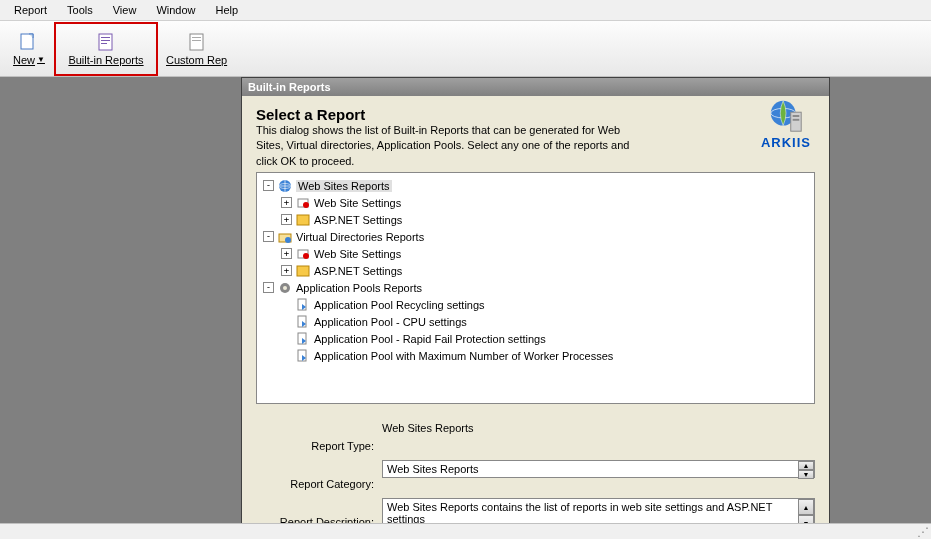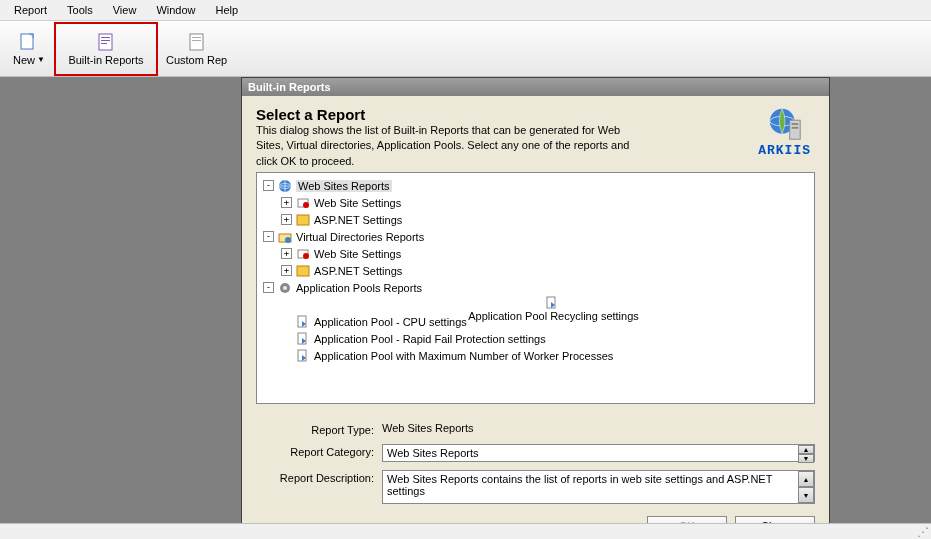--- a/index.html
+++ b/index.html
@@ -24,20 +24,21 @@
   padding: 2px 10px;
   cursor: pointer;
 }
 .toolbar {
   background: linear-gradient(#fdfdfd, #e8e8e8);
   height: 56px;
   display: flex;
   align-items: center;
   padding: 2px 4px;
   border-bottom: 1px solid #c0c0c0;
+  text-decoration: underline;
 }
 .toolbar-btn {
   display: flex;
   flex-direction: column;
   align-items: center;
   justify-content: center;
   padding: 4px 8px;
   min-width: 50px;
   height: 50px;
   cursor: pointer;
@@ -78,24 +79,23 @@
   margin-bottom: 0;
 }
 .dialog-desc {
   font-size: 11px;
   line-height: 1.4;
   margin-bottom: 3px;
   max-width: 390px;
 }
 .brand {
   position: absolute;
-  top: 27px;
+  top: 19px;
   right: 18px;
   text-align: center;
-  font-family: Liberation Mono, monospace;
 }
 .brand-globe {
   width: 38px; height: 38px;
   margin: 0 auto;
 }
 .brand-text {
   font-weight: bold;
   font-size: 13px;
   color: #0050c0;
   letter-spacing: 1px;
@@ -142,20 +142,21 @@
 .form-row {
   display: flex;
   align-items: flex-start;
   margin-bottom: 8px;
 }
 .form-label {
   width: 126px;
   text-align: right;
   padding-right: 8px;
   padding-top: 2px;
+  margin-top: 16px;
 }
 .form-value {
   flex: 1;
 }
 .readonly-field {
   background: #fff;
   border: 1px solid #888;
   padding: 2px 4px;
   width: 100%;
   min-height: 18px;
@@ -347,21 +348,21 @@
         <div class="tree-row" style="padding-left:4px;">
           <span class="expander">-</span>
           <span class="tree-icon">
             <svg width="14" height="14" viewBox="0 0 14 14">
                 <circle cx="7" cy="7" r="5" fill="#888"></circle>
                 <circle cx="7" cy="7" r="2" fill="#ece9d8"></circle>
               </svg>
           </span>
           <span class="tree-label">Application Pools Reports</span>
         </div>
-        <div class="tree-row" style="padding-left:36px;flex-direction:column;">
+        <div class="tree-row" style="padding-left:36px;">
           <span class="tree-icon">
             <svg width="14" height="14" viewBox="0 0 14 14">
                 <rect x="2" y="1" width="8" height="11" fill="#fff" stroke="#888"></rect>
                 <path d="M6 12l4-3-4-3z" fill="#3b82d6"></path>
               </svg>
           </span>
           <span class="tree-label">Application Pool Recycling settings</span>
         </div>
         <div class="tree-row" style="padding-left:36px;">
           <span class="tree-icon">

